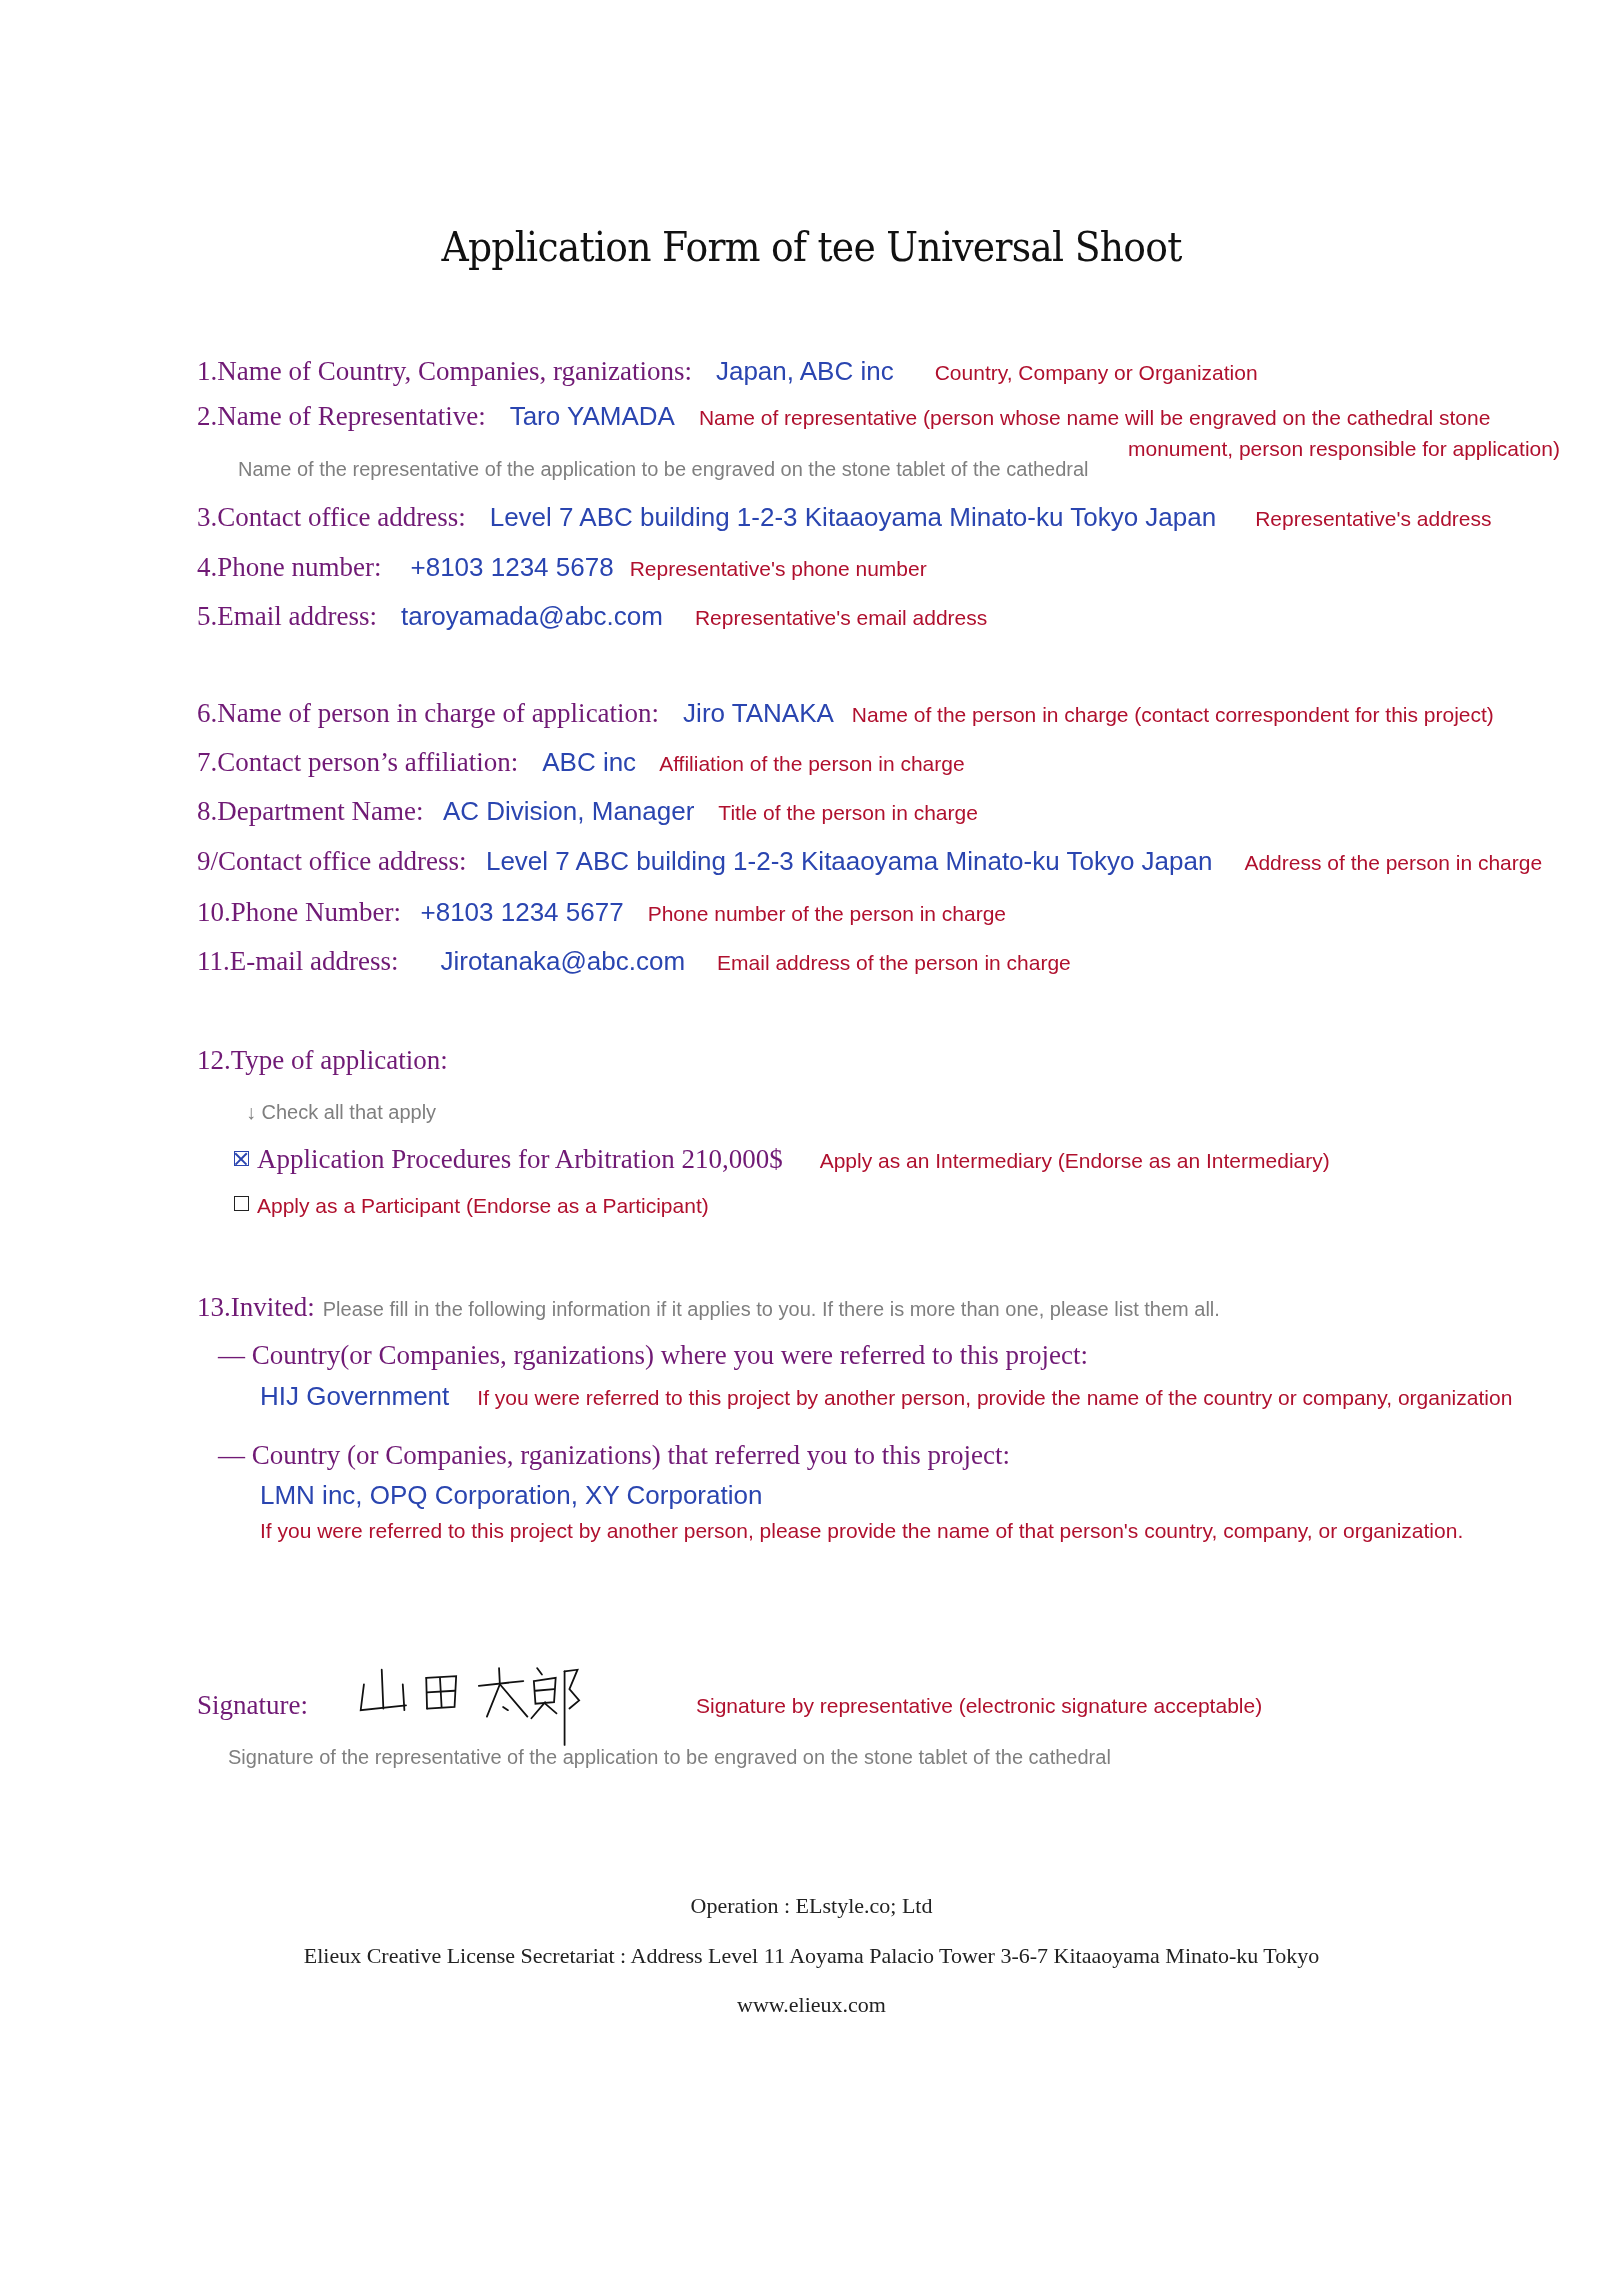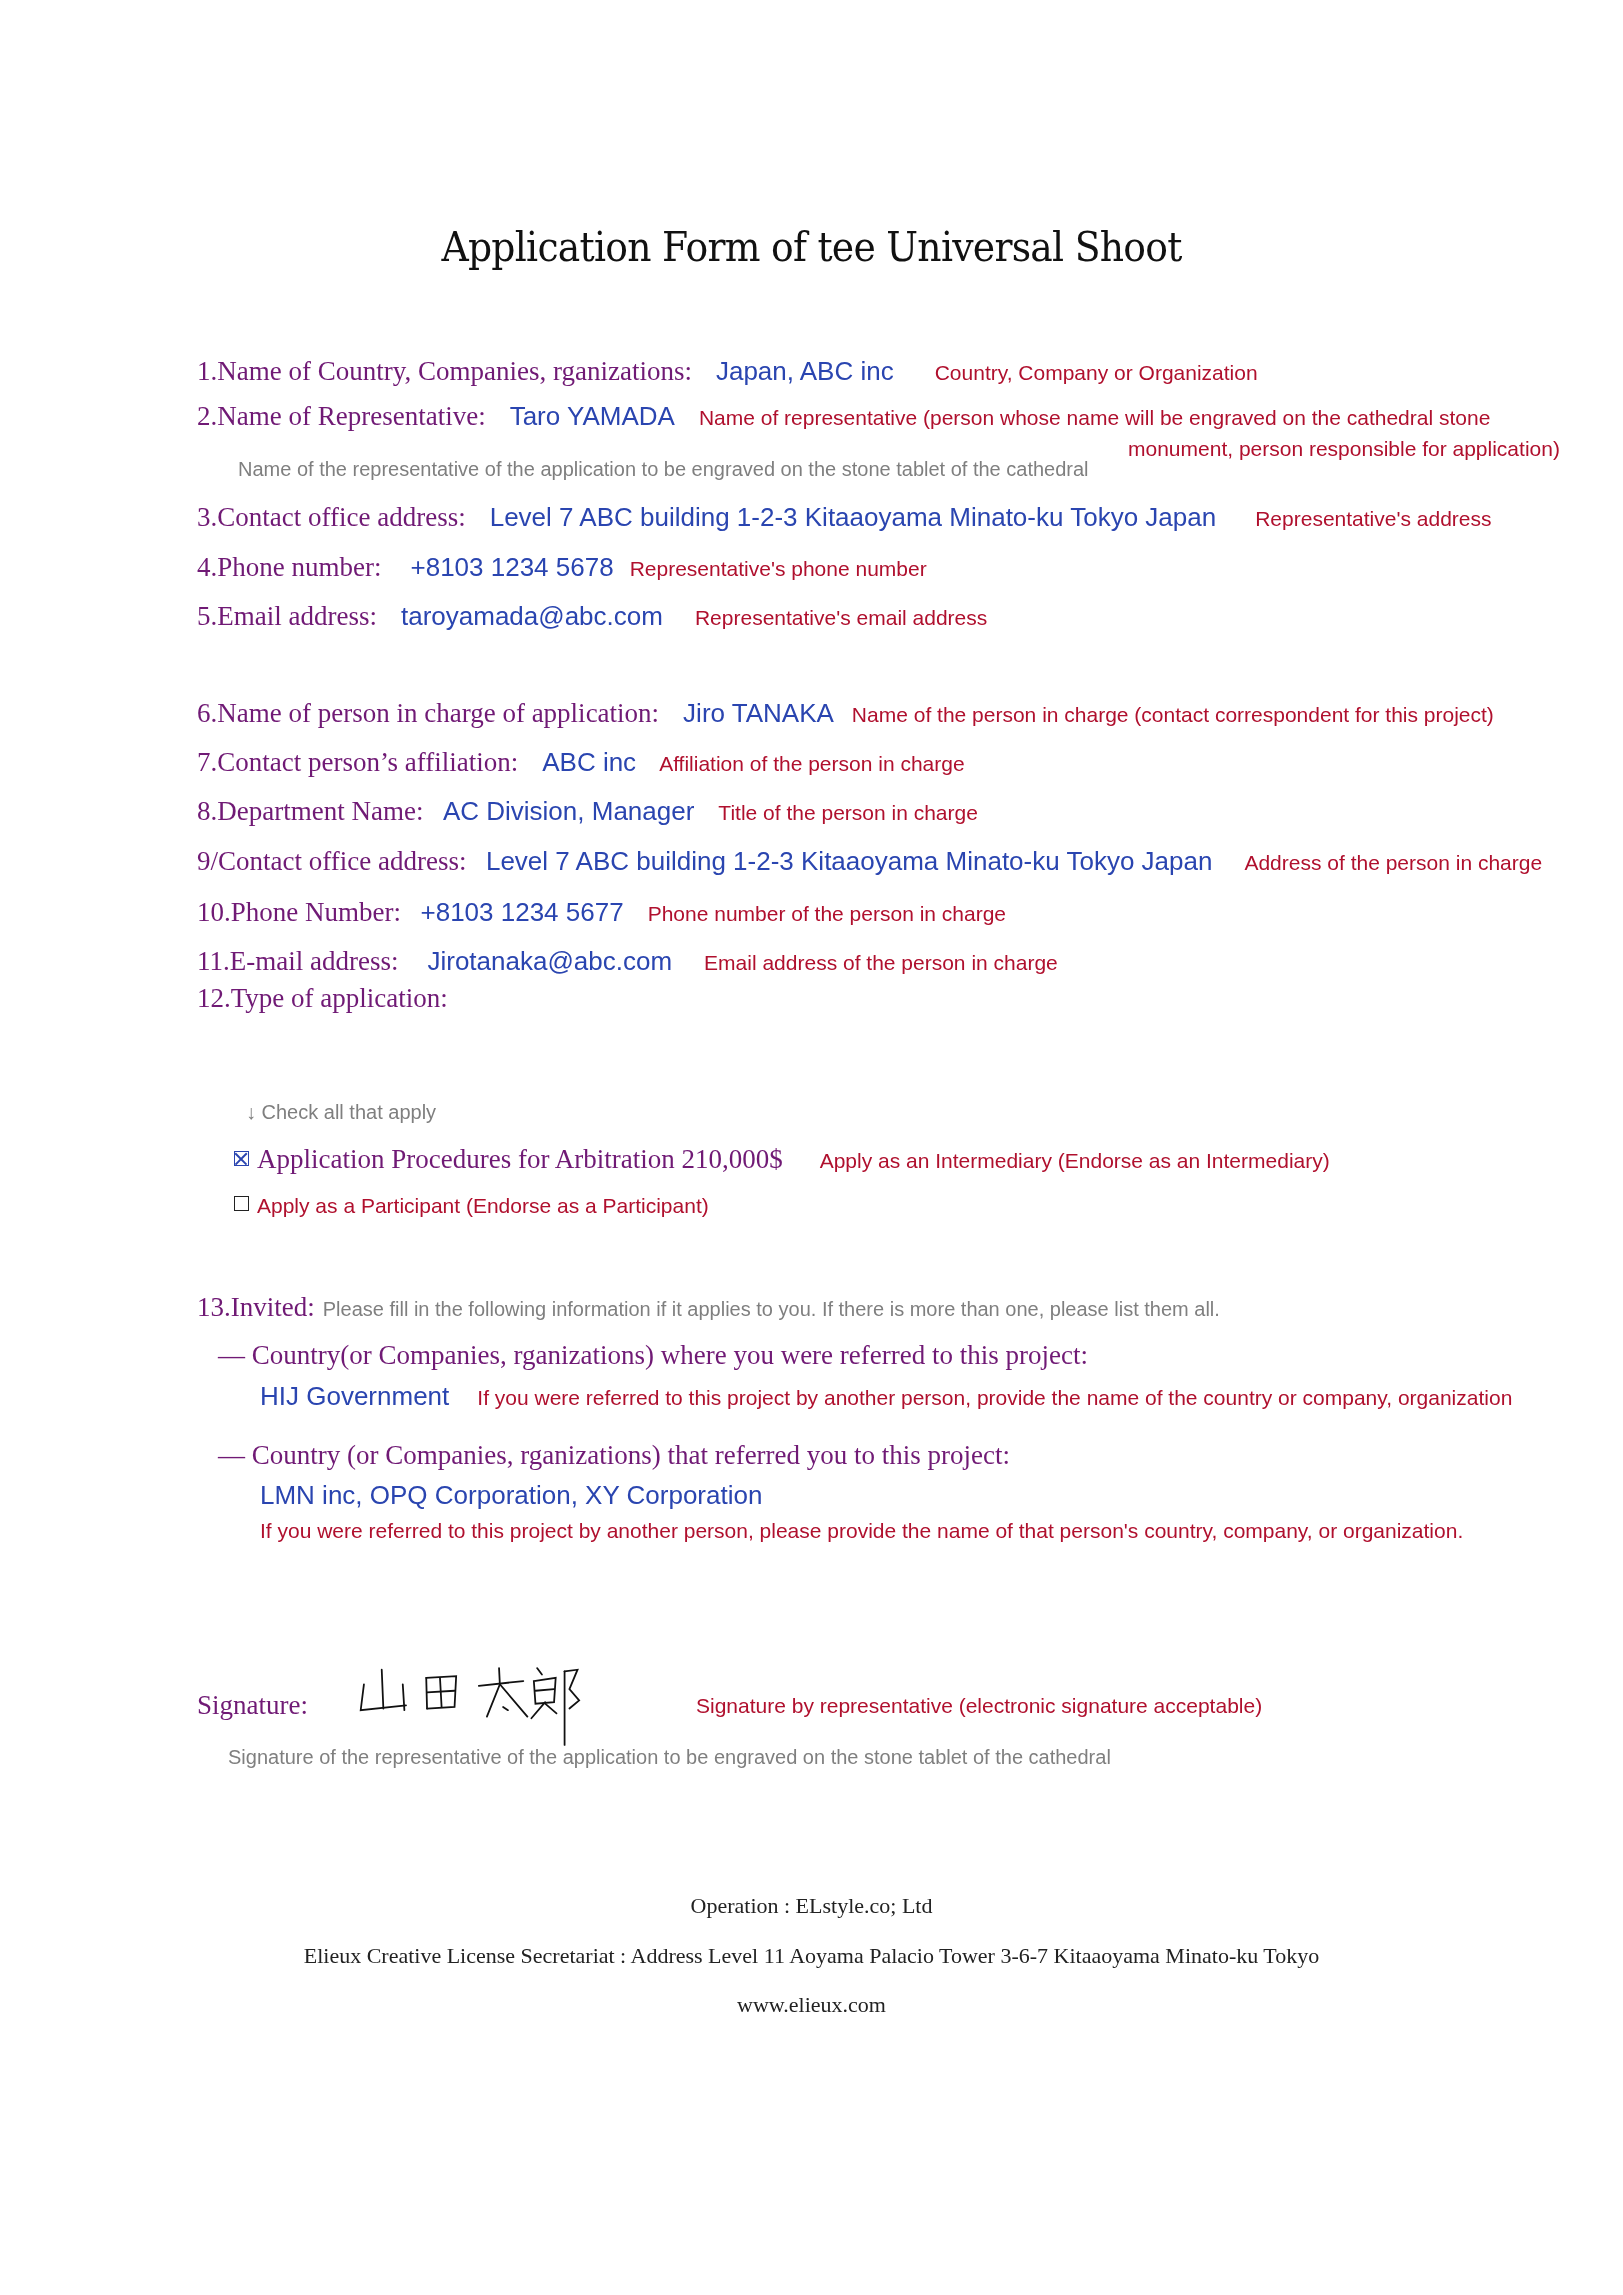--- a/index.html
+++ b/index.html
@@ -81,26 +81,26 @@
   <span class="hint">Address of the person in charge</span>
 </div>
 
 <div class="row" style="top:897px">
   <span class="lbl" style="margin-right:19.5px">10.Phone Number:</span>
   <span class="val" style="margin-right:24px">+8103 1234 5677</span>
   <span class="hint">Phone number of the person in charge</span>
 </div>
 
 <div class="row" style="top:946px">
-  <span class="lbl" style="margin-right:29px">11.E-mail address:</span>
+  <span class="lbl" style="margin-right:42px">11.E-mail address:</span>
   <span class="val" style="margin-right:32px">Jirotanaka@abc.com</span>
   <span class="hint">Email address of the person in charge</span>
 </div>
 
-<div class="row" style="top:983px">
+<div class="row" style="top:1045px">
   <span class="lbl" style="margin-right:32px">12.Type of application:</span>
 </div>
 <div class="abs note" style="left:246px; top:1102px">↓ Check all that apply</div>
 
 <div class="row" style="left:234px; top:1144px">
   <span class="cb checked" style="margin-right:8px"></span>
   <span class="lbl" style="margin-right:37px">Application Procedures for Arbitration 210,000$</span>
   <span class="hint">Apply as an Intermediary (Endorse as an Intermediary)</span>
 </div>
 

